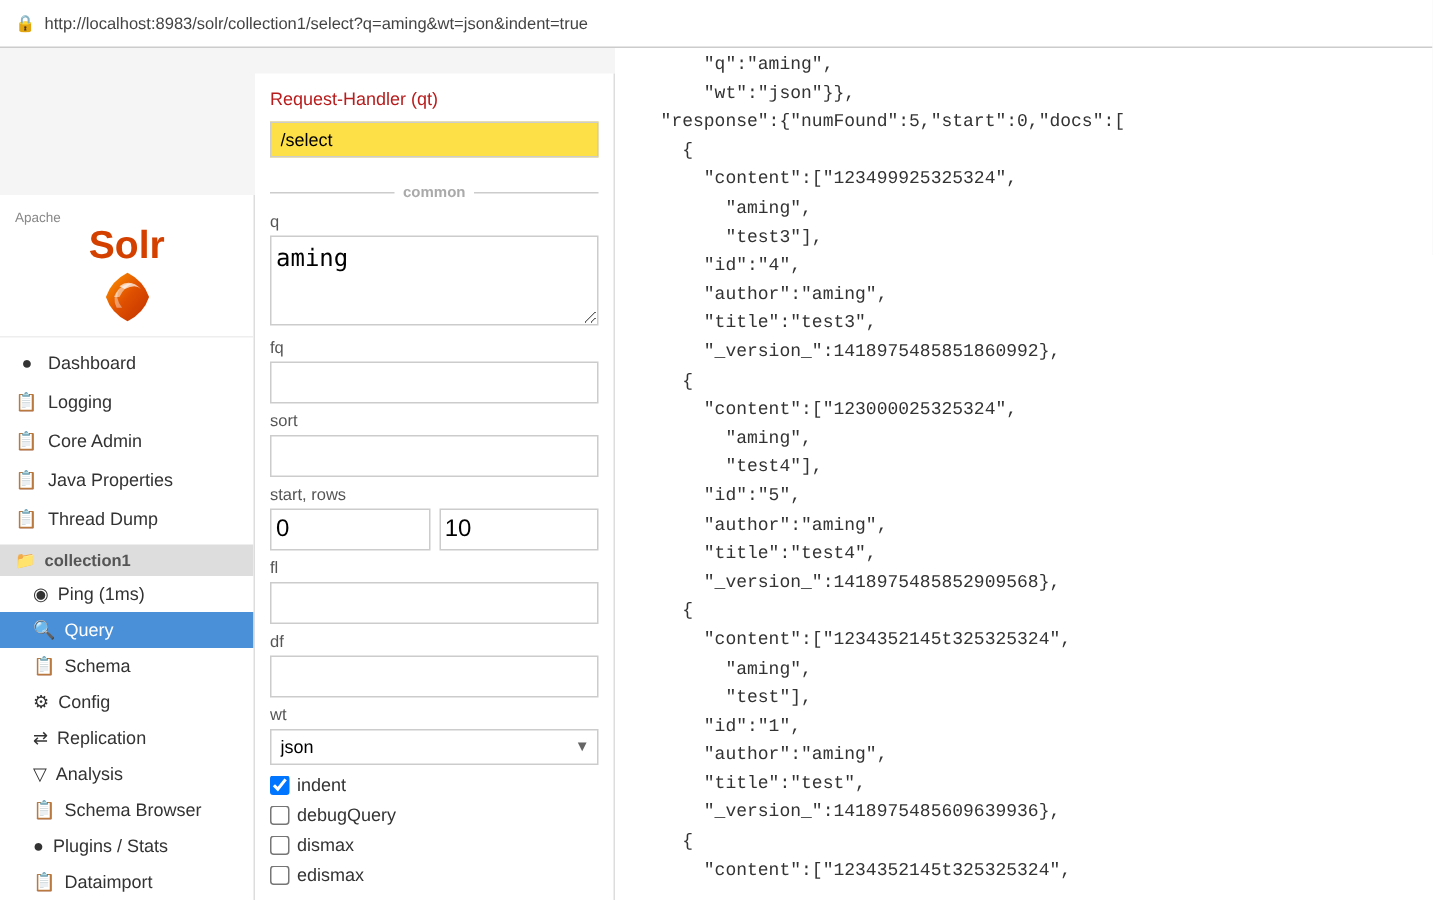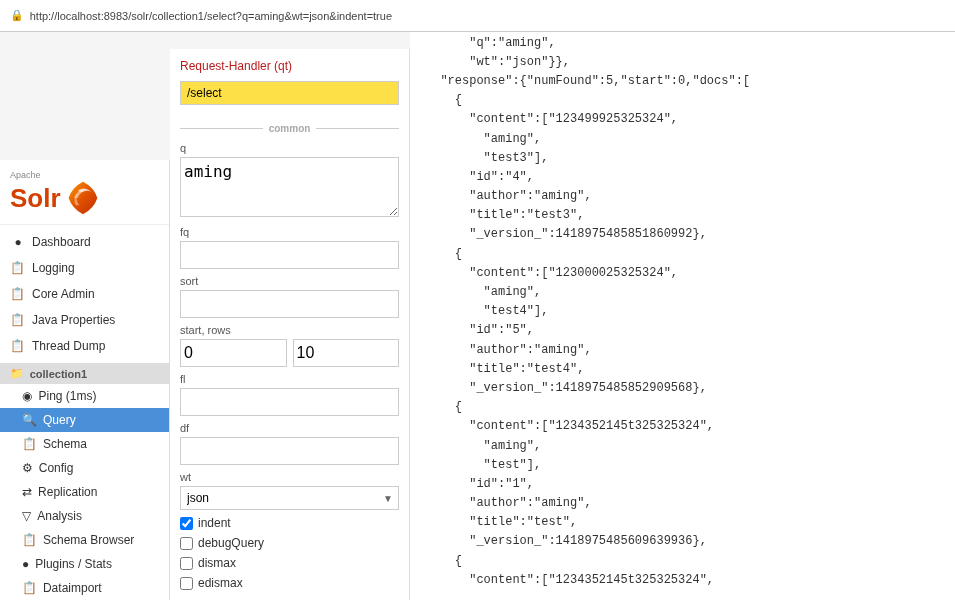--- a/index.html
+++ b/index.html
@@ -42,20 +42,21 @@
     }
     .sidebar-logo .apache-text {
       font-size: 9px;
       color: #888;
       display: block;
     }
     .solr-brand {
       display: flex;
       align-items: center;
       gap: 4px;
+      flex-direction: column;
     }
     .solr-text {
       font-size: 26px;
       font-weight: bold;
       color: #d44000;
       line-height: 1;
     }
     .solr-icon {
       width: 36px;
       height: 36px;

